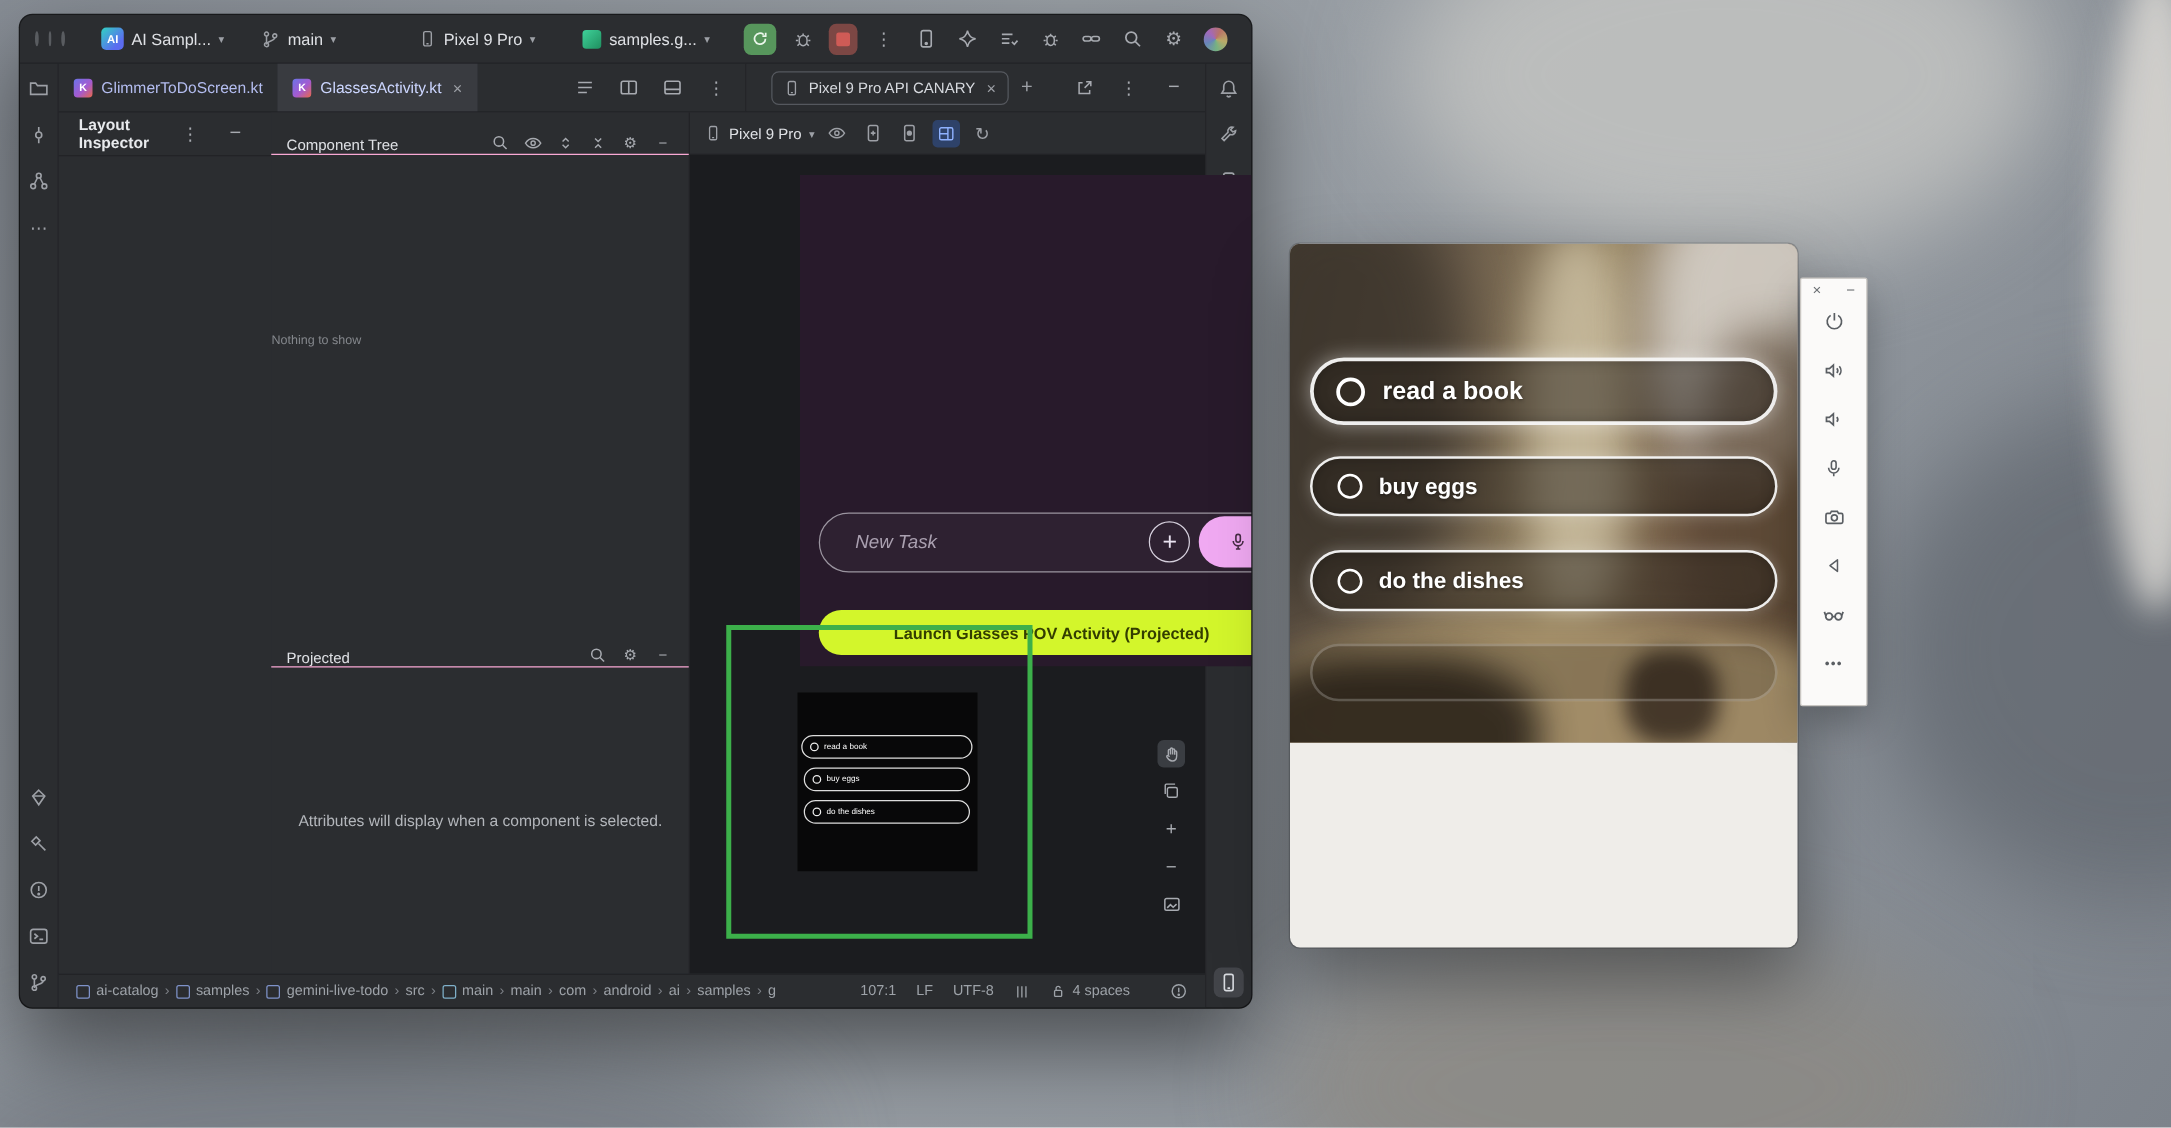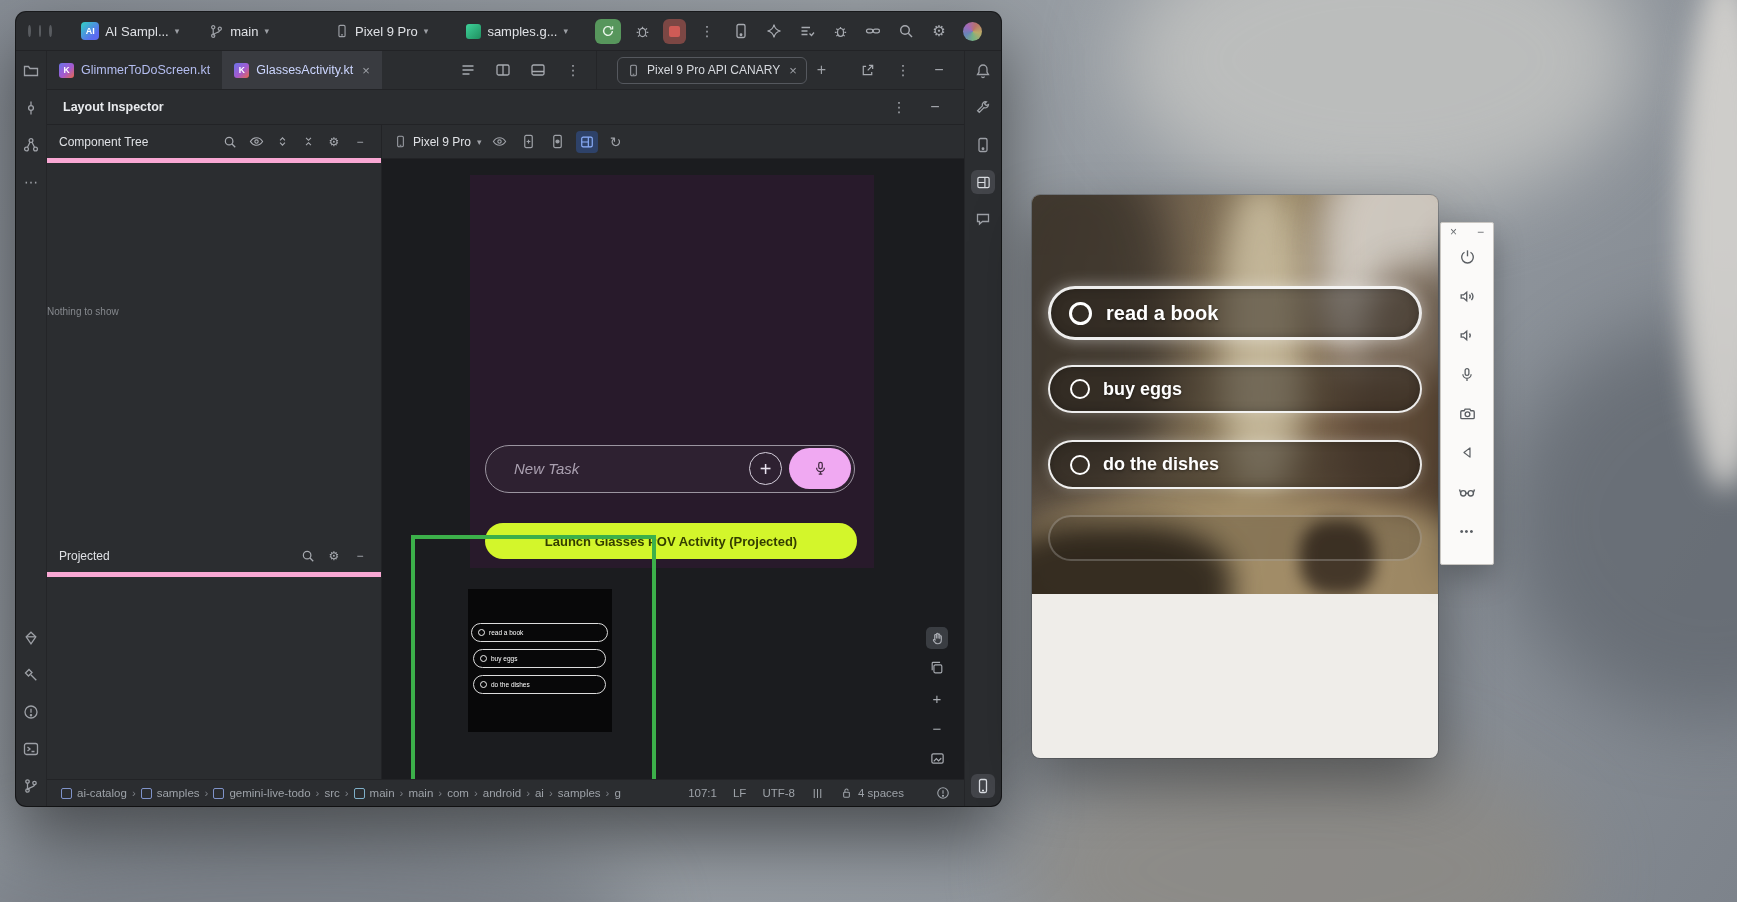--- a/index.html
+++ b/index.html
@@ -39,27 +39,27 @@
   .etab{display:flex;align-items:center;gap:7px;padding:0 12px;font-size:12.5px;color:#b4bdf0;cursor:default;white-space:nowrap}
   .etab.sel{background:#393b40;color:#ccd6ff}
   .kbadge{width:15px;height:15px;border-radius:3px;background:linear-gradient(135deg,#6b74e8 0%,#a45ad0 55%,#e8684a 100%);
           color:#fff;font-size:8.5px;font-weight:bold;display:flex;align-items:center;justify-content:center}
   .tclose{color:#9da0a6;font-size:13px;margin-left:2px}
   .tabbar-icons{display:flex;align-items:center;gap:9px;padding:0 10px;margin-left:auto;color:#9da0a6}
   .rd-strip{width:335px;flex:0 0 335px;display:flex;align-items:center;gap:10px;padding:0 12px 0 20px;border-left:1px solid #242528}
   .rd-tab{display:flex;align-items:center;gap:7px;border:1px solid #55585e;border-radius:6px;height:25px;padding:0 9px;font-size:12px;color:#d6d9de;white-space:nowrap}
   .glyph{color:#9da0a6}
 
-  .li-panel{flex:1;display:flex;flex-direction:column;min-height:0}
+  .li-panel{flex:1;display:flex;flex-direction:row;min-height:0}
   .li-header{height:34px;flex:0 0 34px;display:flex;align-items:center;gap:10px;padding:0 16px;border-bottom:1px solid #222326}
   .li-title{font-size:12.5px;font-weight:700;color:#e8eaed}
   .hspacer{margin-left:auto}
   .li-body{flex:1;display:flex;min-height:0}
   .insp{width:334px;flex:0 0 334px;display:flex;flex-direction:column;border-right:1px solid #222326;background:#2b2d30}
-  .sec-h{height:33px;flex:0 0 33px;display:flex;align-items:center;gap:8px;padding:0 12px;border-bottom:5px solid #f9a8d4;font-size:12px;color:#dfe1e5}
+  .sec-h{height:33px;flex:0 0 33px;display:flex;align-items:flex-end;gap:8px;padding:0 12px;border-bottom:1px solid #f9a8d4;font-size:12px;color:#dfe1e5}
   .sec-icons{margin-left:auto;display:flex;align-items:center;gap:8px;color:#9da0a6}
   .tree-empty{height:296px;flex:0 0 296px;display:flex;align-items:center;justify-content:flex-start;padding-bottom:80px;color:#85888d;font-size:10px}
   .attr-empty{flex:1;display:flex;align-items:center;justify-content:center;color:#b3b6bb;font-size:12.5px;text-align:center;padding:0 20px}
 
   .devcol{flex:1;display:flex;flex-direction:column;min-width:0}
   .dev-toolbar{height:33px;flex:0 0 33px;display:flex;align-items:center;gap:7px;padding:0 12px;border-bottom:1px solid #222326;background:#2b2d30}
   .dev-chip{display:flex;align-items:center;gap:6px;font-size:12px;color:#dfe1e5}
   .tbtn{width:22px;height:22px;display:flex;align-items:center;justify-content:center;color:#9da0a6;border-radius:4px}
   .tbtn.active{background:rgba(53,116,240,.30);color:#8fb2ff}
   .viewport{flex:1;position:relative;background:#1b1c1f;min-height:0;overflow:visible}
@@ -407,20 +407,23 @@
               <span class="sec-icons">
                 <span class="ibtn" style="width:18px;height:18px">
                   <svg width="14" height="14" viewBox="0 0 16 16" fill="none" stroke="currentColor" stroke-width="1.4">
                       <circle cx="7" cy="7" r="4.3"></circle>
                       <line x1="10.3" y1="10.3" x2="14" y2="14"></line>
                     </svg>
                 </span>
                 <span class="ibtn" style="width:18px;height:18px">⚙</span>
                 <span class="ibtn" style="width:18px;height:18px">−</span>
               </span>
+            </div>
+            <div class="attr-empty">
+              <span>Attributes will display when a component is selected.</span>
             </div>
           </div>
 
           <div class="devcol">
             <div class="dev-toolbar">
               <div class="dev-chip">
                 <span style="color:#9da0a6">
                   <svg width="13" height="13" viewBox="0 0 16 16" fill="none" stroke="currentColor" stroke-width="1.3">
                       <rect x="4.5" y="1.5" width="7" height="13" rx="1.5"></rect>
                       <line x1="7" y1="12.5" x2="9" y2="12.5"></line>

